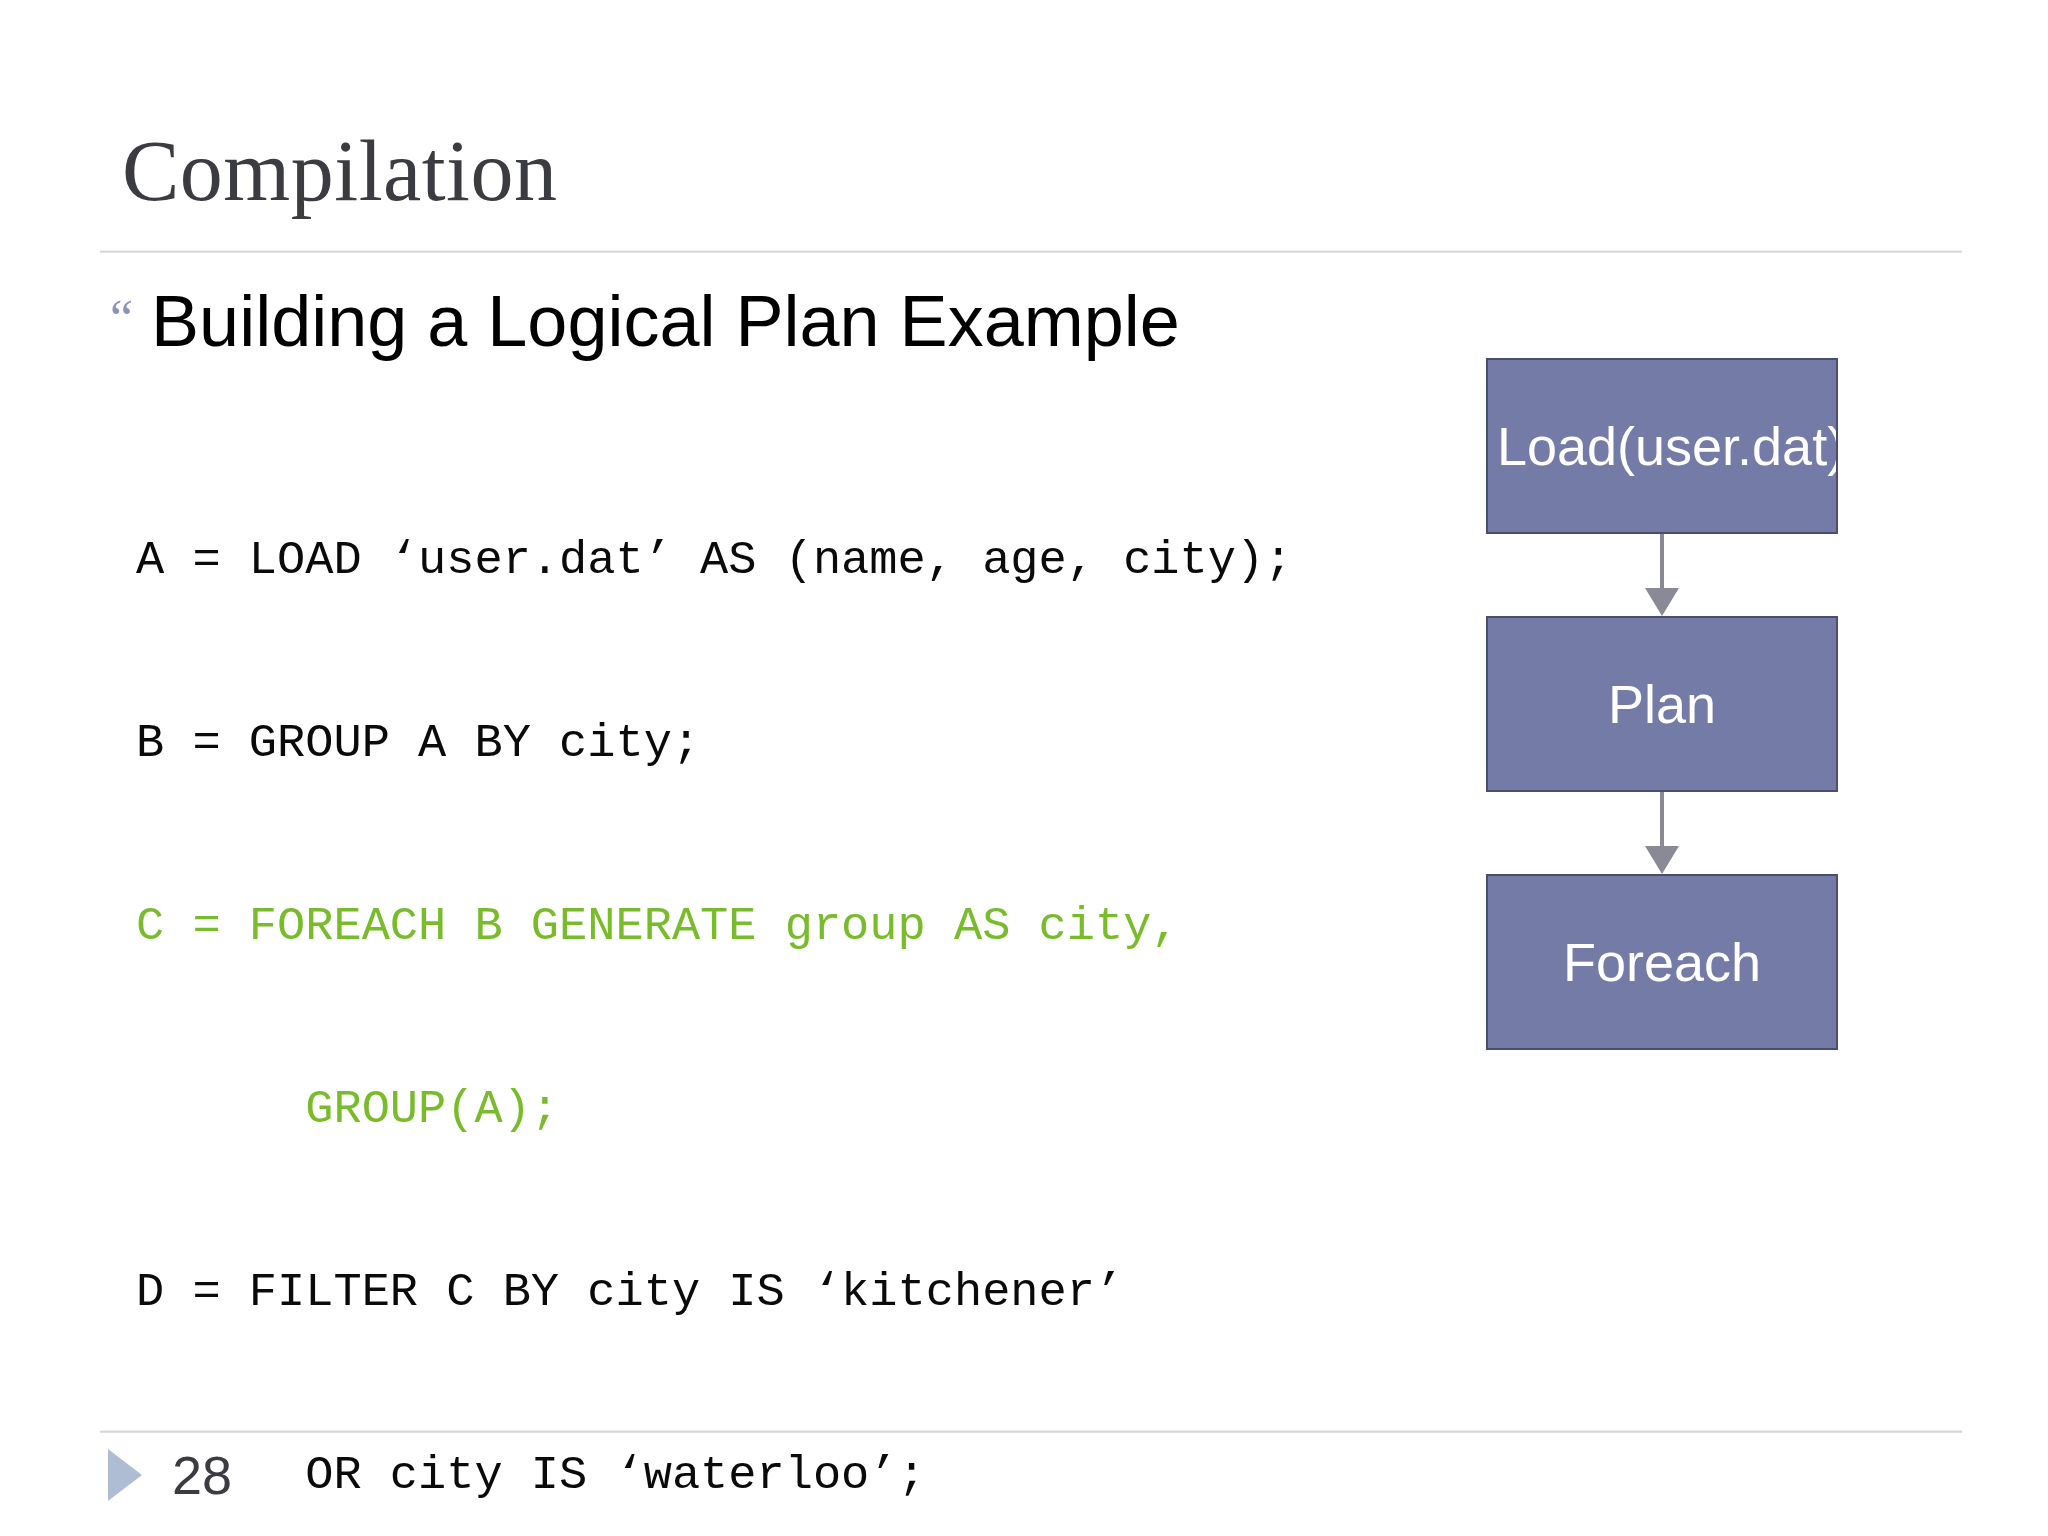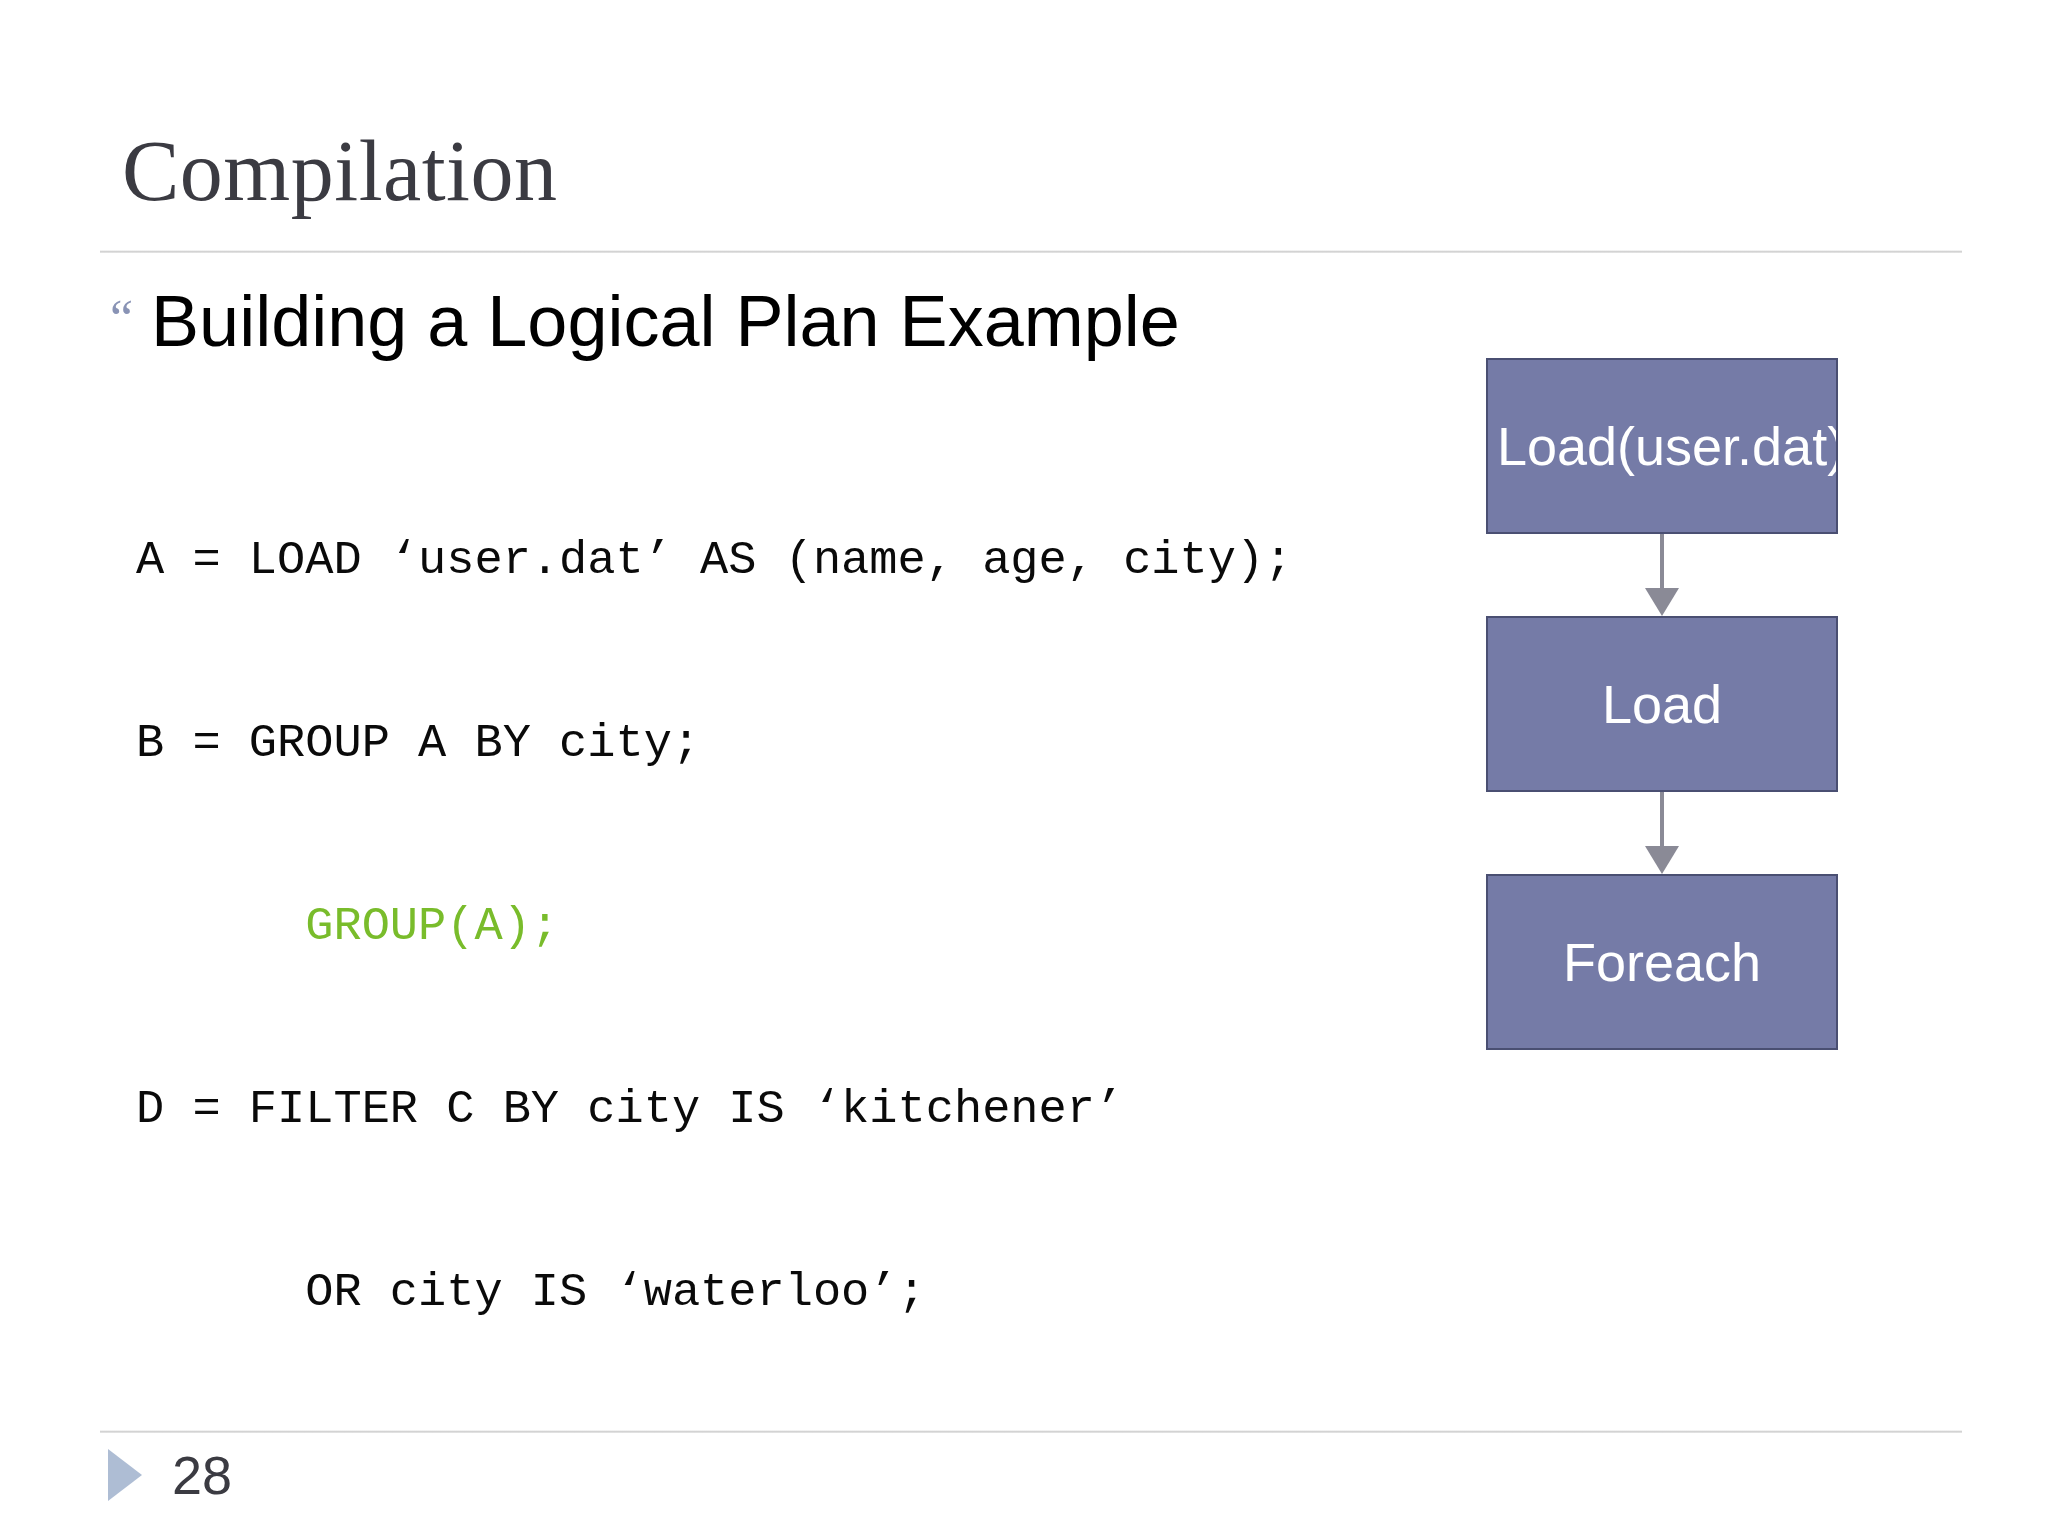--- a/index.html
+++ b/index.html
@@ -183,39 +183,40 @@
   <div class="title-rule"></div>
 
   <div class="bullet-row">
     <span class="bullet-mark">“</span>
     <span class="bullet-text">Building a Logical Plan Example</span>
   </div>
 
   <div class="code-block">
     <span class="code-line">A = LOAD ‘user.dat’ AS (name, age, city);</span>
     <span class="code-line">B = GROUP A BY city;</span>
+    <span class="code-line green">C = FOREACH B GENERATE group AS city,</span>
     <span class="code-line green">      GROUP(A);</span>
     <span class="code-line">D = FILTER C BY city IS ‘kitchener’</span>
     <span class="code-line">      OR city IS ‘waterloo’;</span>
     
   </div>
 
   <div class="flow">
 
     <div class="flow-box overflow">
       <span class="flow-box-label">Load(user.dat)</span>
     </div>
 
     <div class="flow-arrow">
       <div class="shaft"></div>
       <div class="head"></div>
     </div>
 
     <div class="flow-box">
-      <span class="flow-box-label">Load</span>
+      <span class="flow-box-label">Plan</span>
     </div>
 
     <div class="flow-arrow">
       <div class="shaft"></div>
       <div class="head"></div>
     </div>
 
     <div class="flow-box">
       <span class="flow-box-label">Foreach</span>
     </div>

